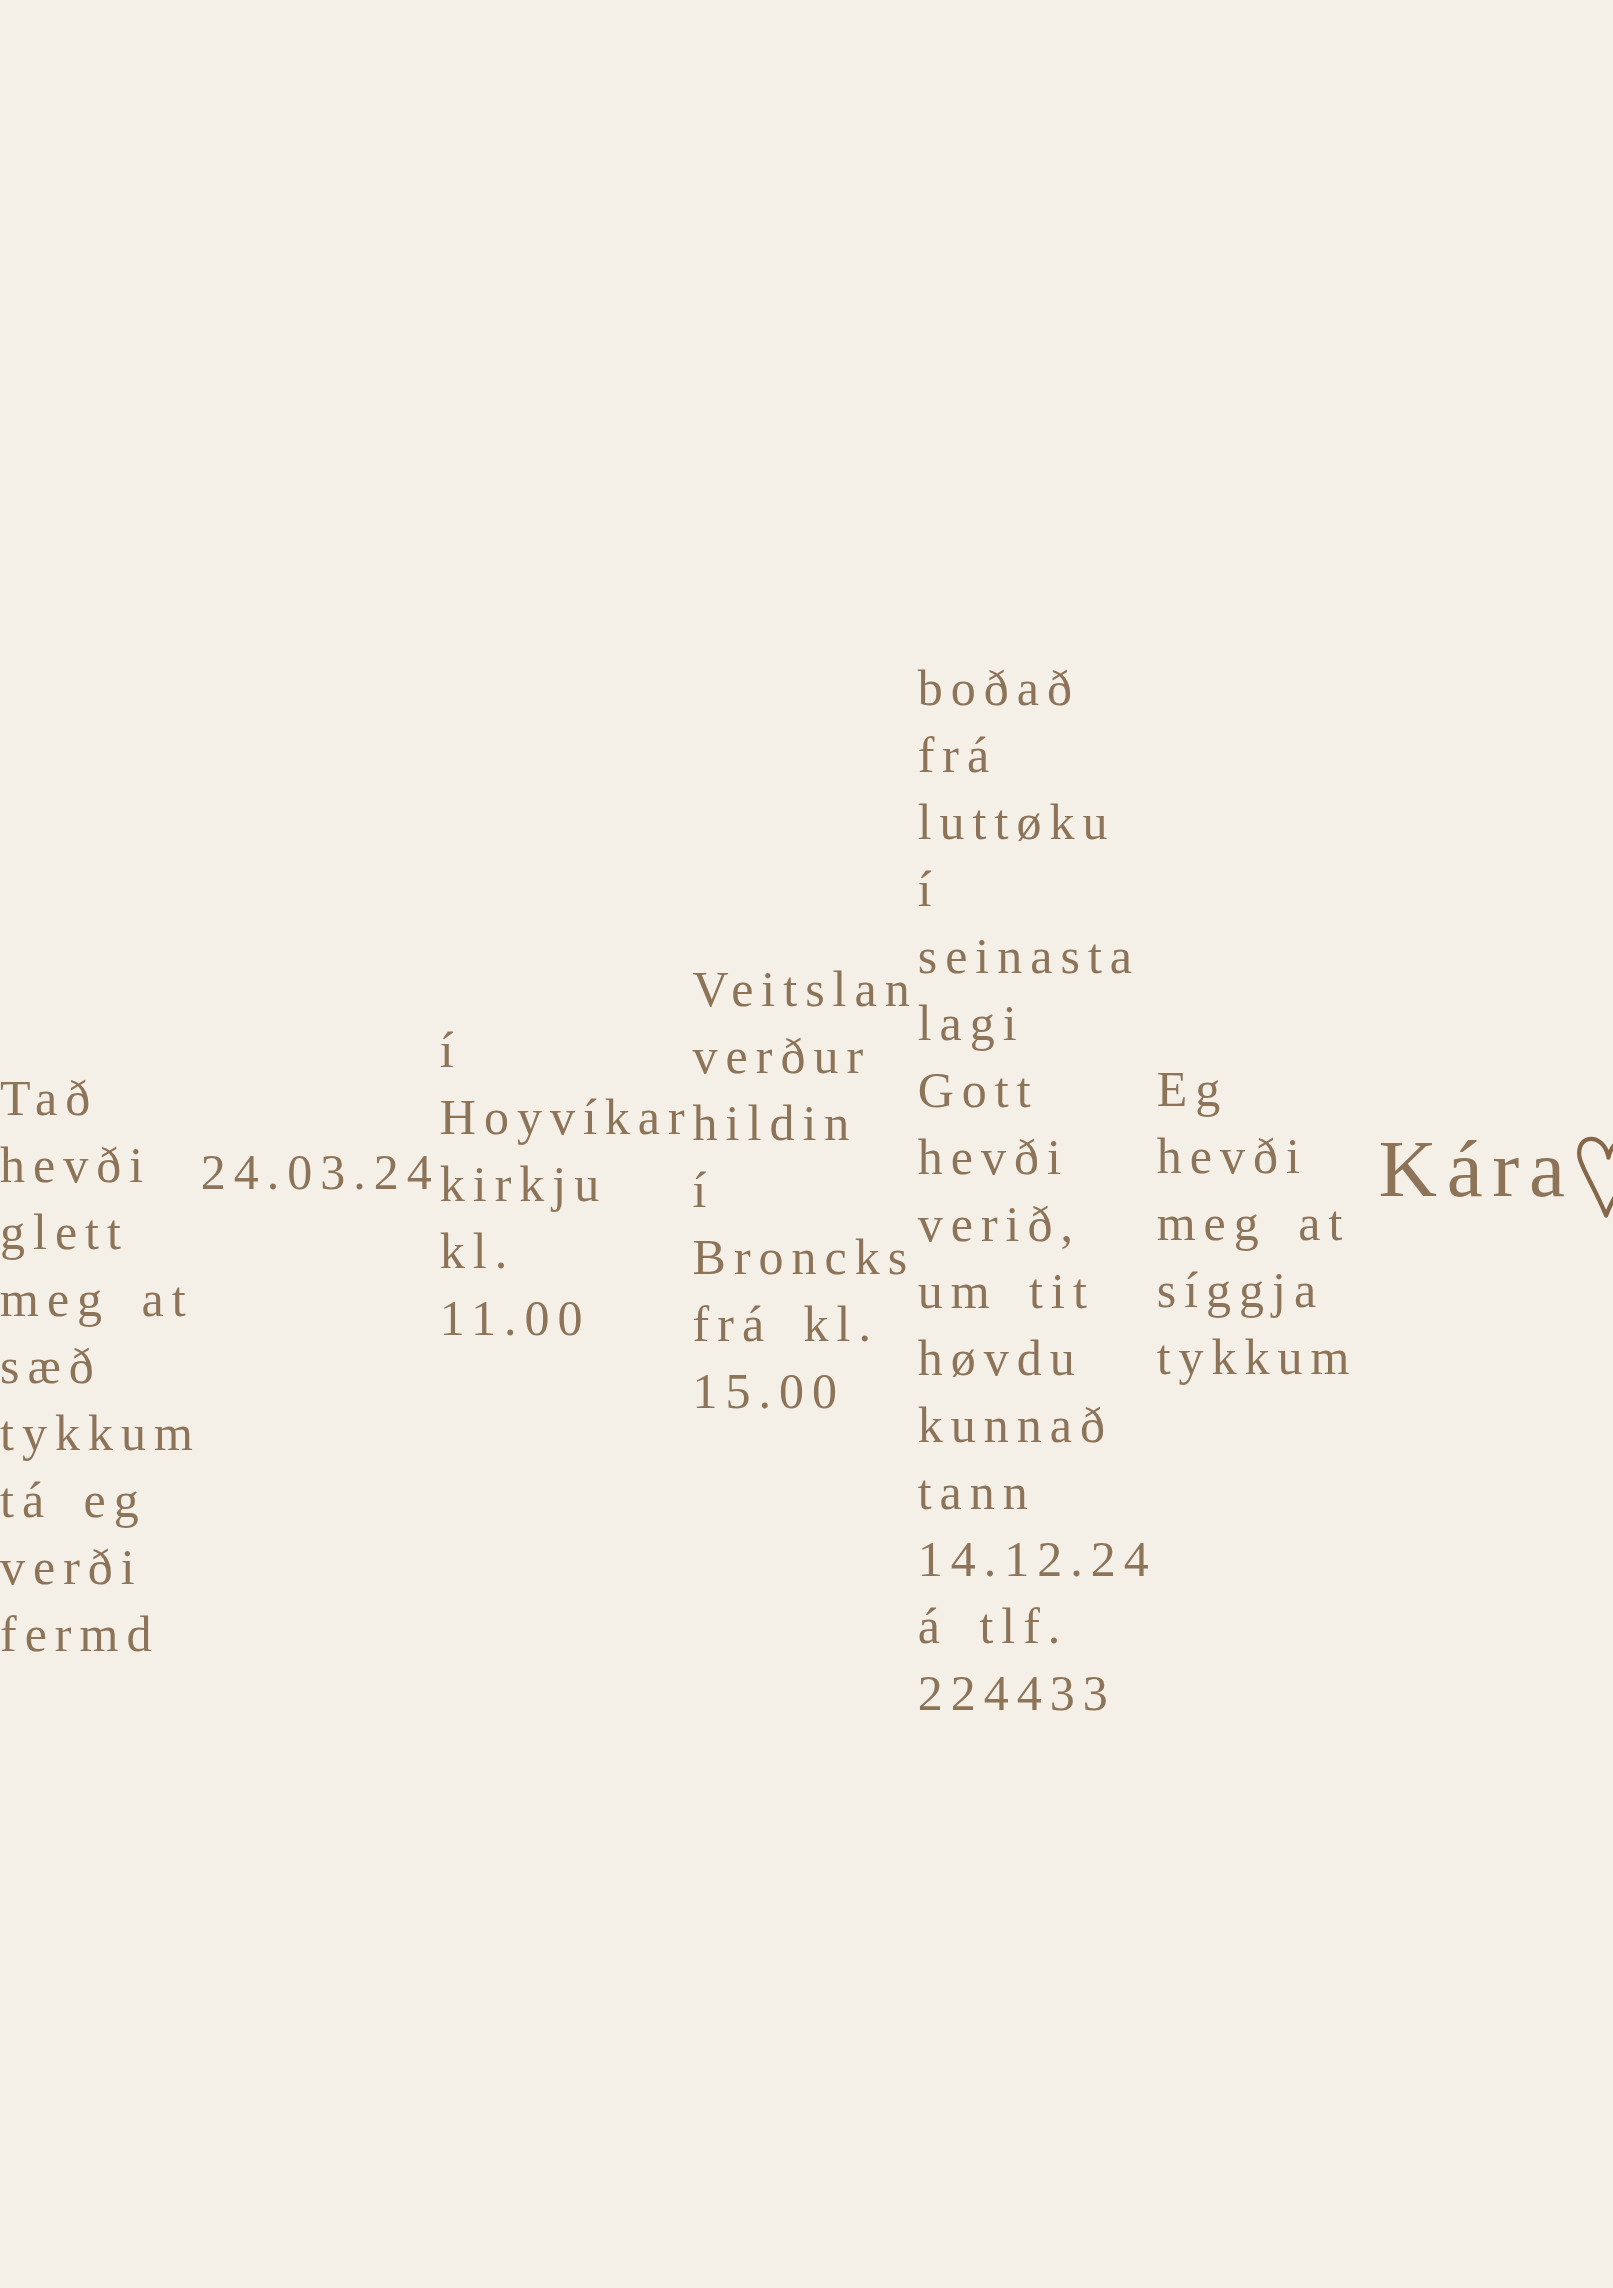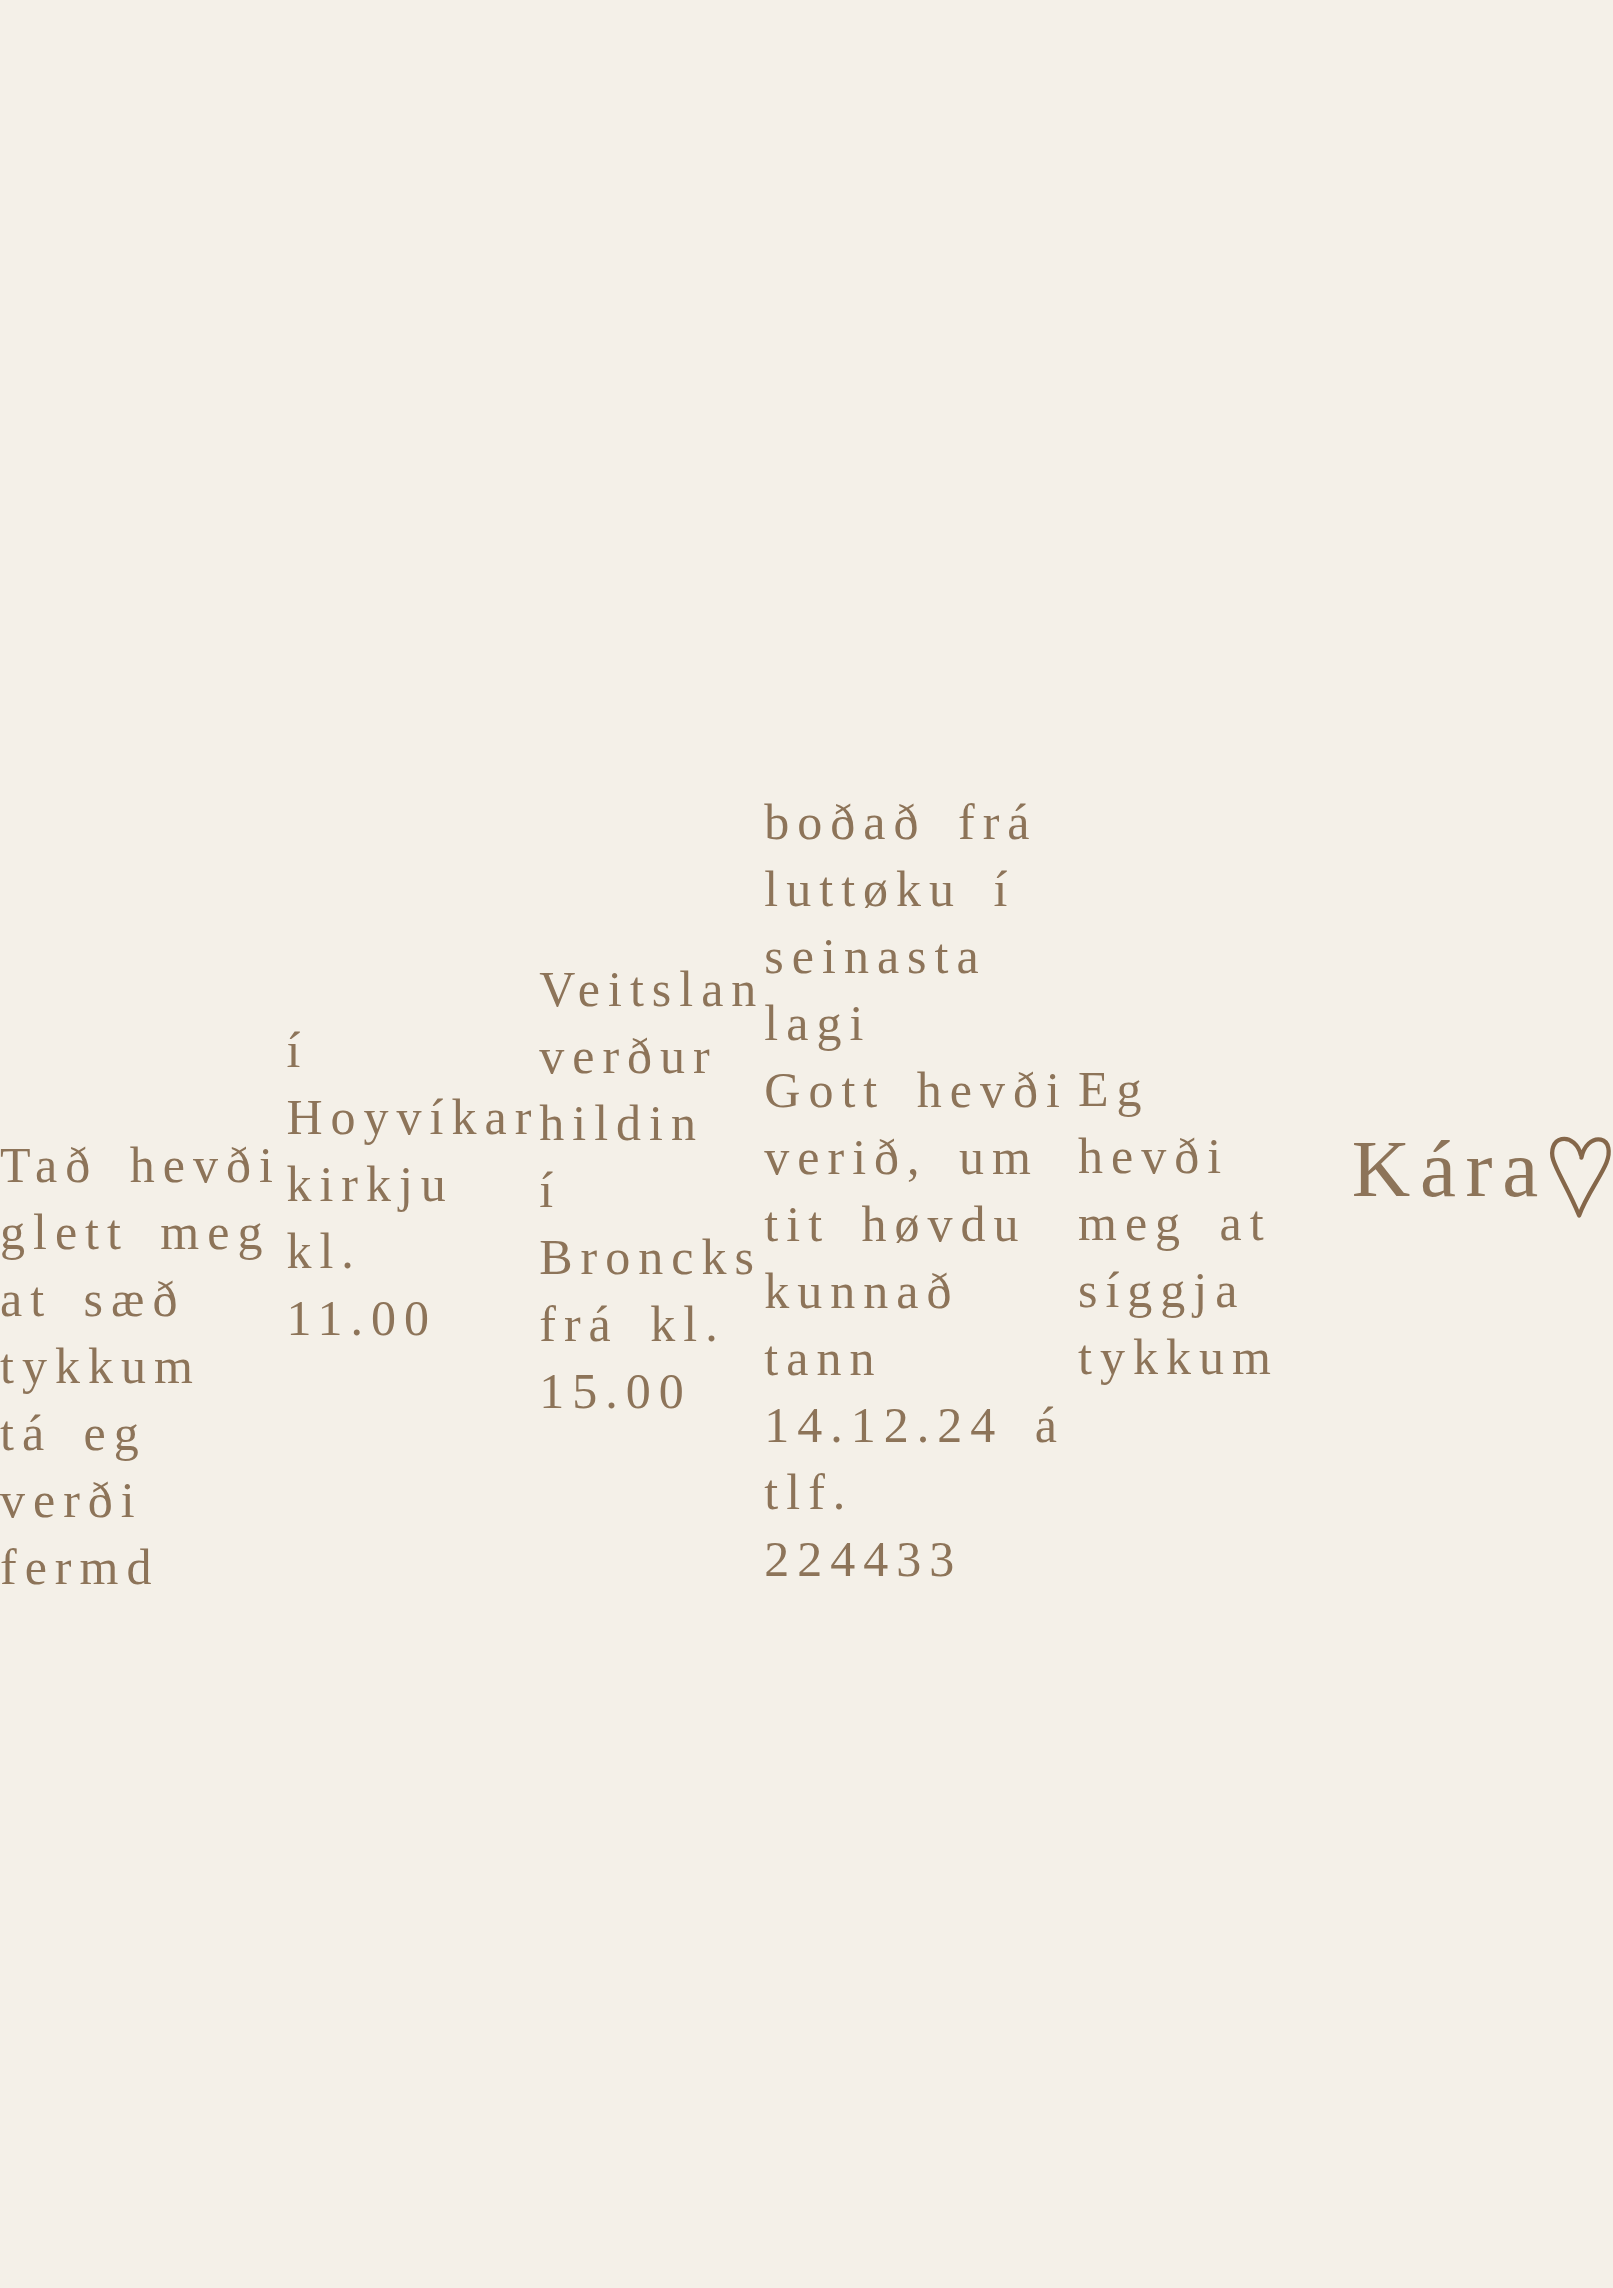--- a/index.html
+++ b/index.html
@@ -60,20 +60,21 @@
 </head>
 <body>
 
 <div class="card">
 
   <div class="body-text intro">
     <div>Tað hevði glett meg at sæð tykkum</div>
     <div>tá eg verði fermd</div>
   </div>
 
+  <div class="body-text date-line">24.03.24</div>
 
   <div class="body-text church-line">í Hoyvíkar kirkju kl. 11.00</div>
 
   <div class="body-text reception">
     <div>Veitslan verður hildin</div>
     <div>í Broncks frá kl. 15.00</div>
   </div>
 
   <div class="body-text rsvp">
     <div>boðað frá luttøku í seinasta lagi</div>

